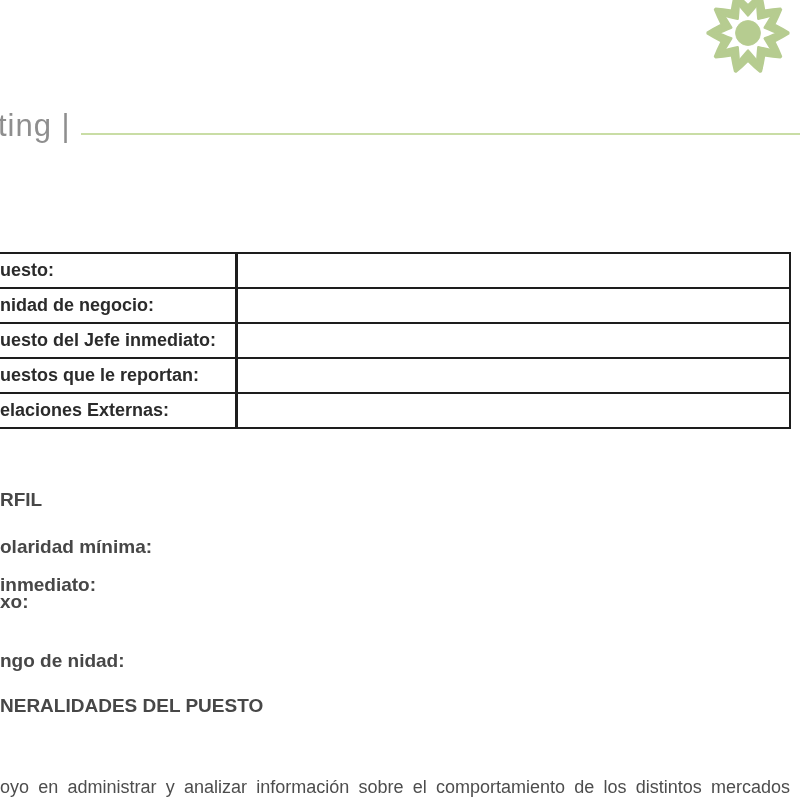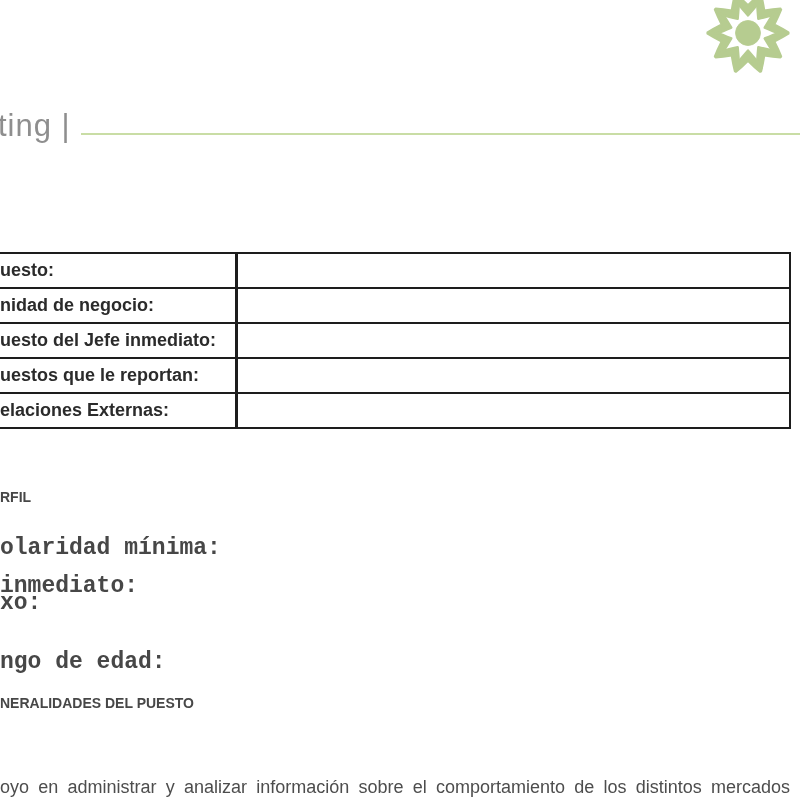--- a/index.html
+++ b/index.html
@@ -66,22 +66,22 @@
   }
   
   .sec{
     position:absolute;
     left:0;
     font-weight:bold;
     color:var(--section-text);
     white-space:nowrap;
     line-height:1;
   }
-  .sec.h{font-size:14px;}
-  .sec.f{font-size:23px;font-family:Liberation Mono, monospace;}
+  .sec.h{font-size:19px;}
+  .sec.f{font-size:19px;}
   
   .para{
     position:absolute;
     left:0;top:772px;
     width:790px;
     font-size:18px;
     line-height:30px;
     color:var(--body-text);
     text-align:justify;
     text-align-last:justify;
@@ -136,16 +136,16 @@
     <td class="lbl">elaciones Externas:</td>
     <td class="val"></td>
   </tr>
 </tbody>
   </table>
 
 <div class="sec h" style="top:490px">RFIL</div>
 <div class="sec f" style="top:537px">olaridad mínima:</div>
 <div class="sec f" style="top:575px">inmediato:</div>
 <div class="sec f" style="top:592px">xo:</div>
-<div class="sec f" style="top:651px">ngo de edad:</div>
+<div class="sec f" style="top:651px">ngo de nidad:</div>
 
 <div class="sec h" style="top:696px">NERALIDADES DEL PUESTO</div>
 <div class="para">oyo en administrar y analizar información sobre el comportamiento de los distintos mercados</div>
 
 </body></html>

